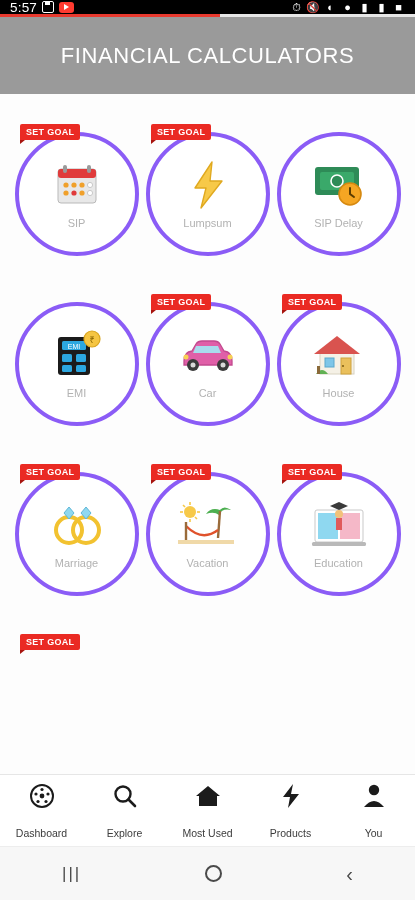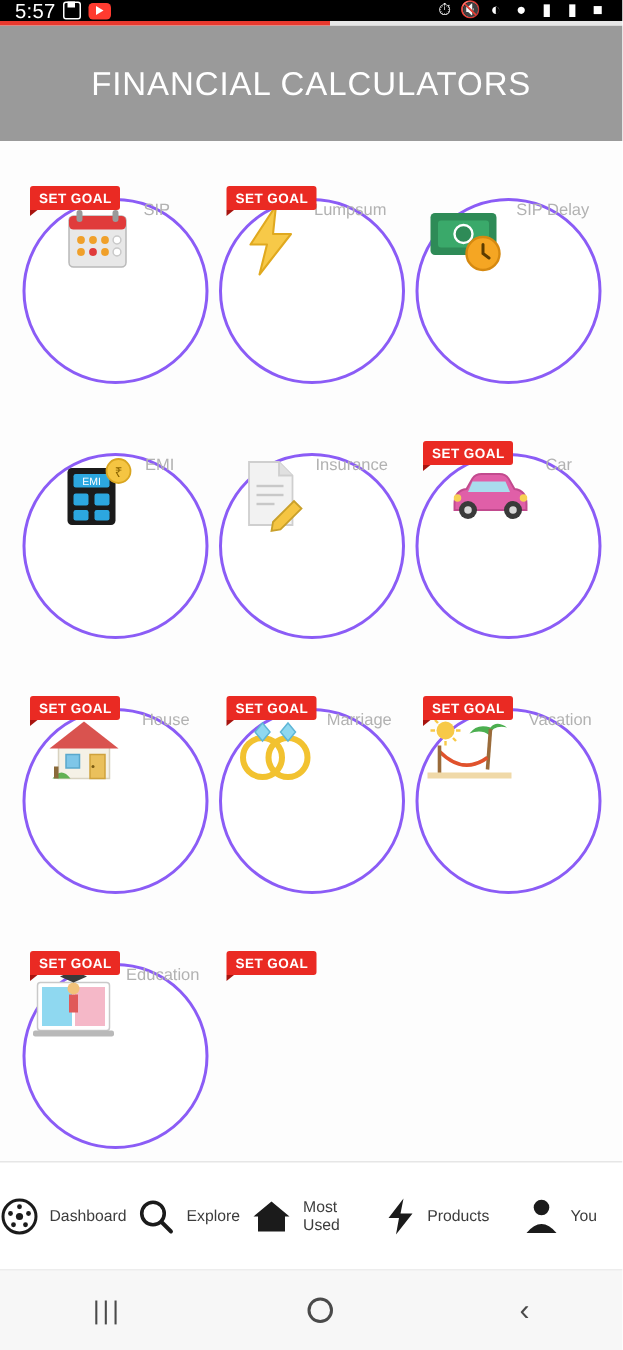--- a/index.html
+++ b/index.html
@@ -89,24 +89,24 @@
     column-gap: 6px;
   }
   .cell {
     position: relative;
     height: 148px;
     display: flex; align-items: center; justify-content: center;
   }
   .circle {
     width: 124px; height: 124px;
     border-radius: 50%;
-    border: 2px solid #8b5cf6;
+    border: 4px solid #8b5cf6;
     background: #fff;
-    display: flex; flex-direction: row;
-    align-items: flex-start; justify-content: center;
+    display: flex; flex-direction: column;
+    align-items: center; justify-content: center;
     gap: 6px;
   }
   .c-label {
     font-size: 11px;
     color: #b2b2b2;
   }
   .glyph { height: 52px; display:flex; align-items:center; justify-content:center; }
   .badge {
     position: absolute;
     top: 4px; left: 6px;
@@ -130,23 +130,23 @@
   .bottomnav {
     flex: 0 0 auto;
     height: 72px;
     border-top: 1px solid #e6e6e6;
     background: #fff;
     display: flex;
     align-items: center;
   }
   .nav-item {
     flex: 1 1 0;
-    display: flex; flex-direction: row;
+    display: flex; flex-direction: column;
     align-items: center; justify-content: center;
-    gap: 7px;
+    gap: 18px;
   }
   .nav-label { font-size: 10.5px; color: #3c3c3c; }
   .nav-ic { height: 26px; display:flex; align-items:center; justify-content:center; }
 
   
   .sysnav {
     flex: 0 0 auto;
     height: 54px;
     background: #f7f7f7;
     display: flex; align-items: center; justify-content: space-around;
@@ -254,35 +254,20 @@
               <rect x="12" y="36" width="10" height="7" rx="1.5" fill="#2ca7e0"></rect>
               <rect x="26" y="36" width="10" height="7" rx="1.5" fill="#2ca7e0"></rect>
               <circle cx="42" cy="10" r="8" fill="#f5c542" stroke="#d9a520" stroke-width="1.2"></circle>
               <text x="42" y="14" font-size="9" fill="#8a6400" text-anchor="middle" font-family="Liberation Sans, sans-serif">₹</text>
             </svg>
           </div>
           <div class="c-label">EMI</div>
         </div>
       </div>
 
-      <div class="cell">
-        <div class="circle">
-          <div class="glyph">
-            <svg width="48" height="52" viewBox="0 0 48 52">
-              <path d="M10 4 h20 l9 9 v33 h-29 z" fill="#f2f2f2" stroke="#cfcfcf" stroke-width="1.2"></path>
-              <path d="M30 4 v9 h9" fill="#e0e0e0" stroke="#cfcfcf" stroke-width="1.2"></path>
-              <line x1="15" y1="20" x2="33" y2="20" stroke="#c8c8c8" stroke-width="1.6"></line>
-              <line x1="15" y1="26" x2="33" y2="26" stroke="#c8c8c8" stroke-width="1.6"></line>
-              <line x1="15" y1="32" x2="27" y2="32" stroke="#c8c8c8" stroke-width="1.6"></line>
-              <path d="M26 44 l14 -14 l5 5 l-14 14 l-6 1 z" fill="#f5c542" stroke="#c9a02a" stroke-width="1.2"></path>
-            </svg>
-          </div>
-          <div class="c-label">Insurance</div>
-        </div>
-      </div>
 
       <div class="cell">
         <div class="badge">SET GOAL</div>
         <div class="circle">
           <div class="glyph">
             <svg width="62" height="40" viewBox="0 0 62 40">
               <path d="M7 26 q0 -9 8 -10 l4 -7 q2 -3 6 -3 h12 q4 0 6 3 l4 7 q8 1 8 10 v4 h-48 z" fill="#e05fa8" stroke="#c24a8e" stroke-width="1.3"></path>
               <path d="M19 11 h22 l3 7 h-28 z" fill="#a9dced"></path>
               <circle cx="16" cy="30" r="6" fill="#3a3a3a"></circle>
               <circle cx="16" cy="30" r="2.5" fill="#d8d8d8"></circle>

